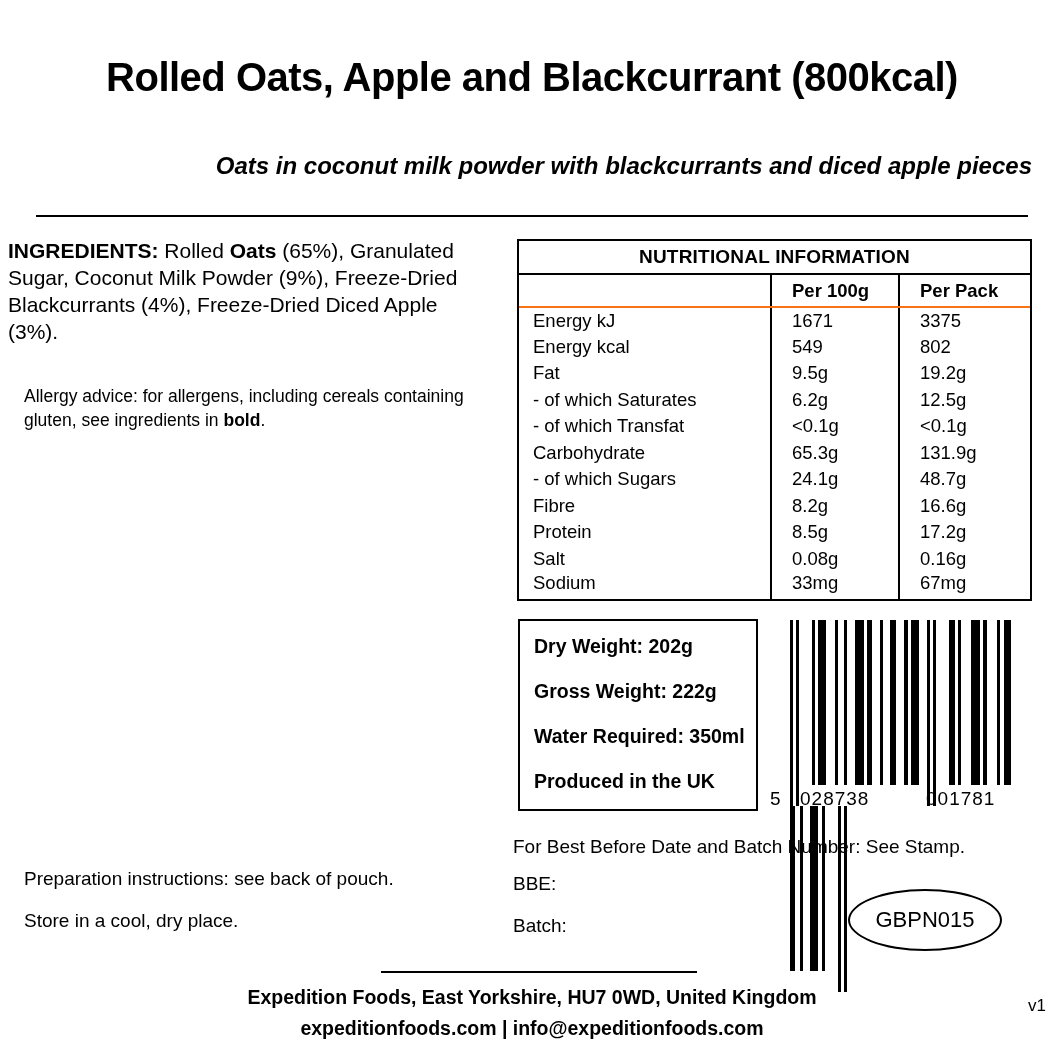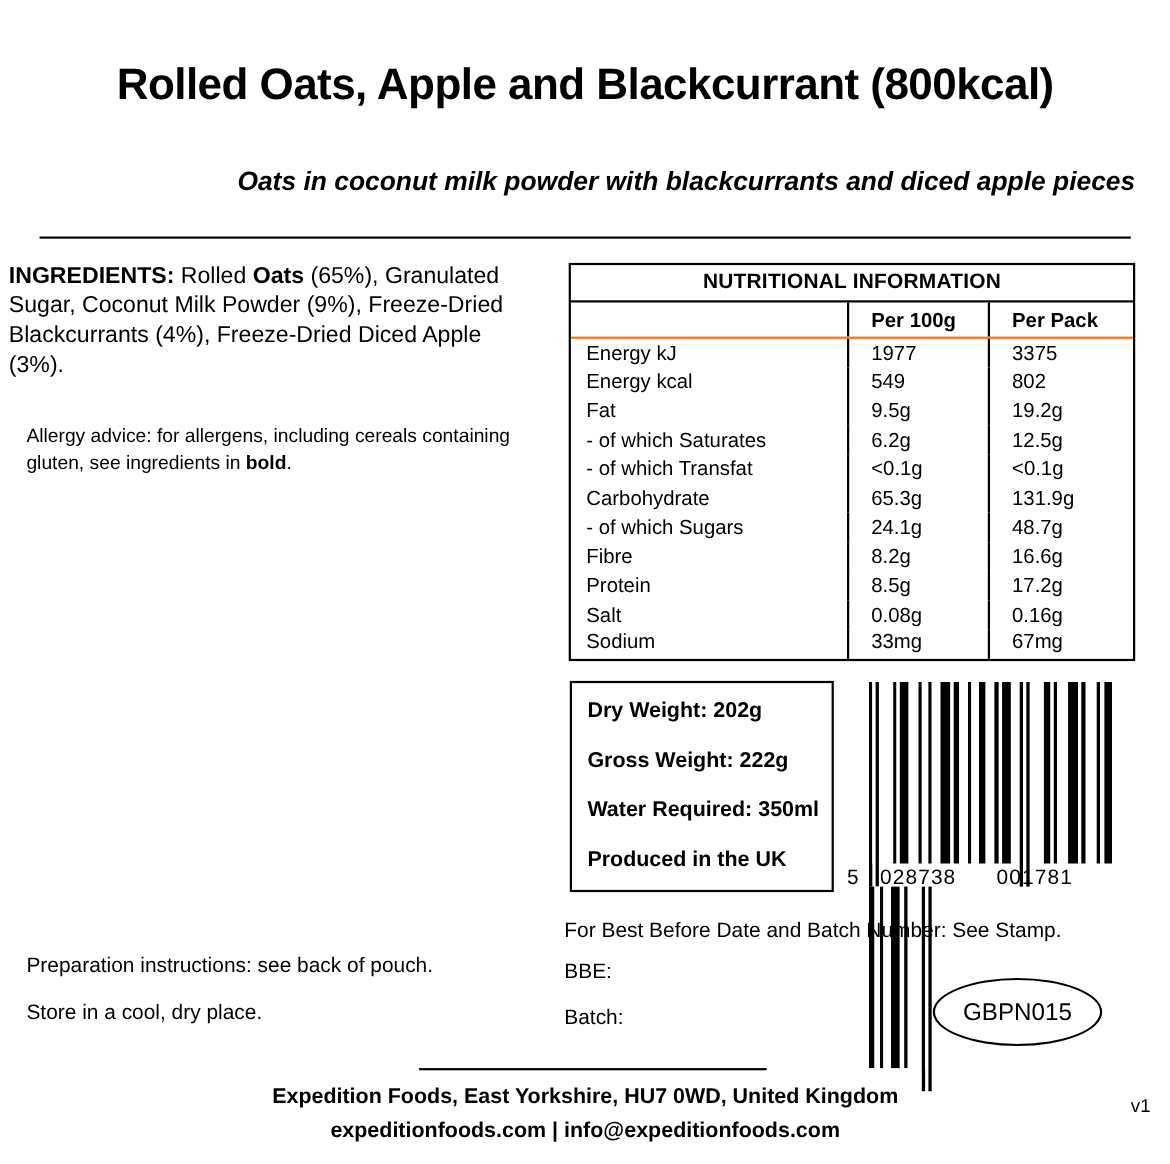--- a/index.html
+++ b/index.html
@@ -117,21 +117,21 @@
   }
   .bars { position: absolute; left: 20px; top: 0; height: 165px; }
   .bars span { display: inline-block; background: #000; height: 100%; vertical-align: top; }
   .bars span.tall { height: 186px; }
   .bc-digits {
     position: absolute; left: 0; top: 168px; width: 248px;
     font-size: 19px; letter-spacing: 1px;
   }
   .bc-digits .d0 { position: absolute; left: 0; }
   .bc-digits .d1 { position: absolute; left: 30px; }
-  .bc-digits .d2 { position: absolute; left: 136px; }
+  .bc-digits .d2 { position: absolute; left: 156px; }
 
   
   .bbe-line {
     position: absolute; left: 513px; top: 836px;
     font-size: 19px;
   }
   .bbe {
     position: absolute; left: 513px; top: 873px;
     font-size: 19px;
   }
@@ -203,21 +203,21 @@
       <thead>
         <tr>
           <th class="c1"></th>
           <th class="c2">Per 100g</th>
           <th class="c3">Per Pack</th>
         </tr>
       </thead>
       <tbody>
         <tr>
           <td class="c1">Energy kJ</td>
-          <td class="c2">1977</td>
+          <td class="c2">1671</td>
           <td class="c3">3375</td>
         </tr>
         <tr>
           <td class="c1">Energy kcal</td>
           <td class="c2">549</td>
           <td class="c3">802</td>
         </tr>
         <tr>
           <td class="c1">Fat</td>
           <td class="c2">9.5g</td>

